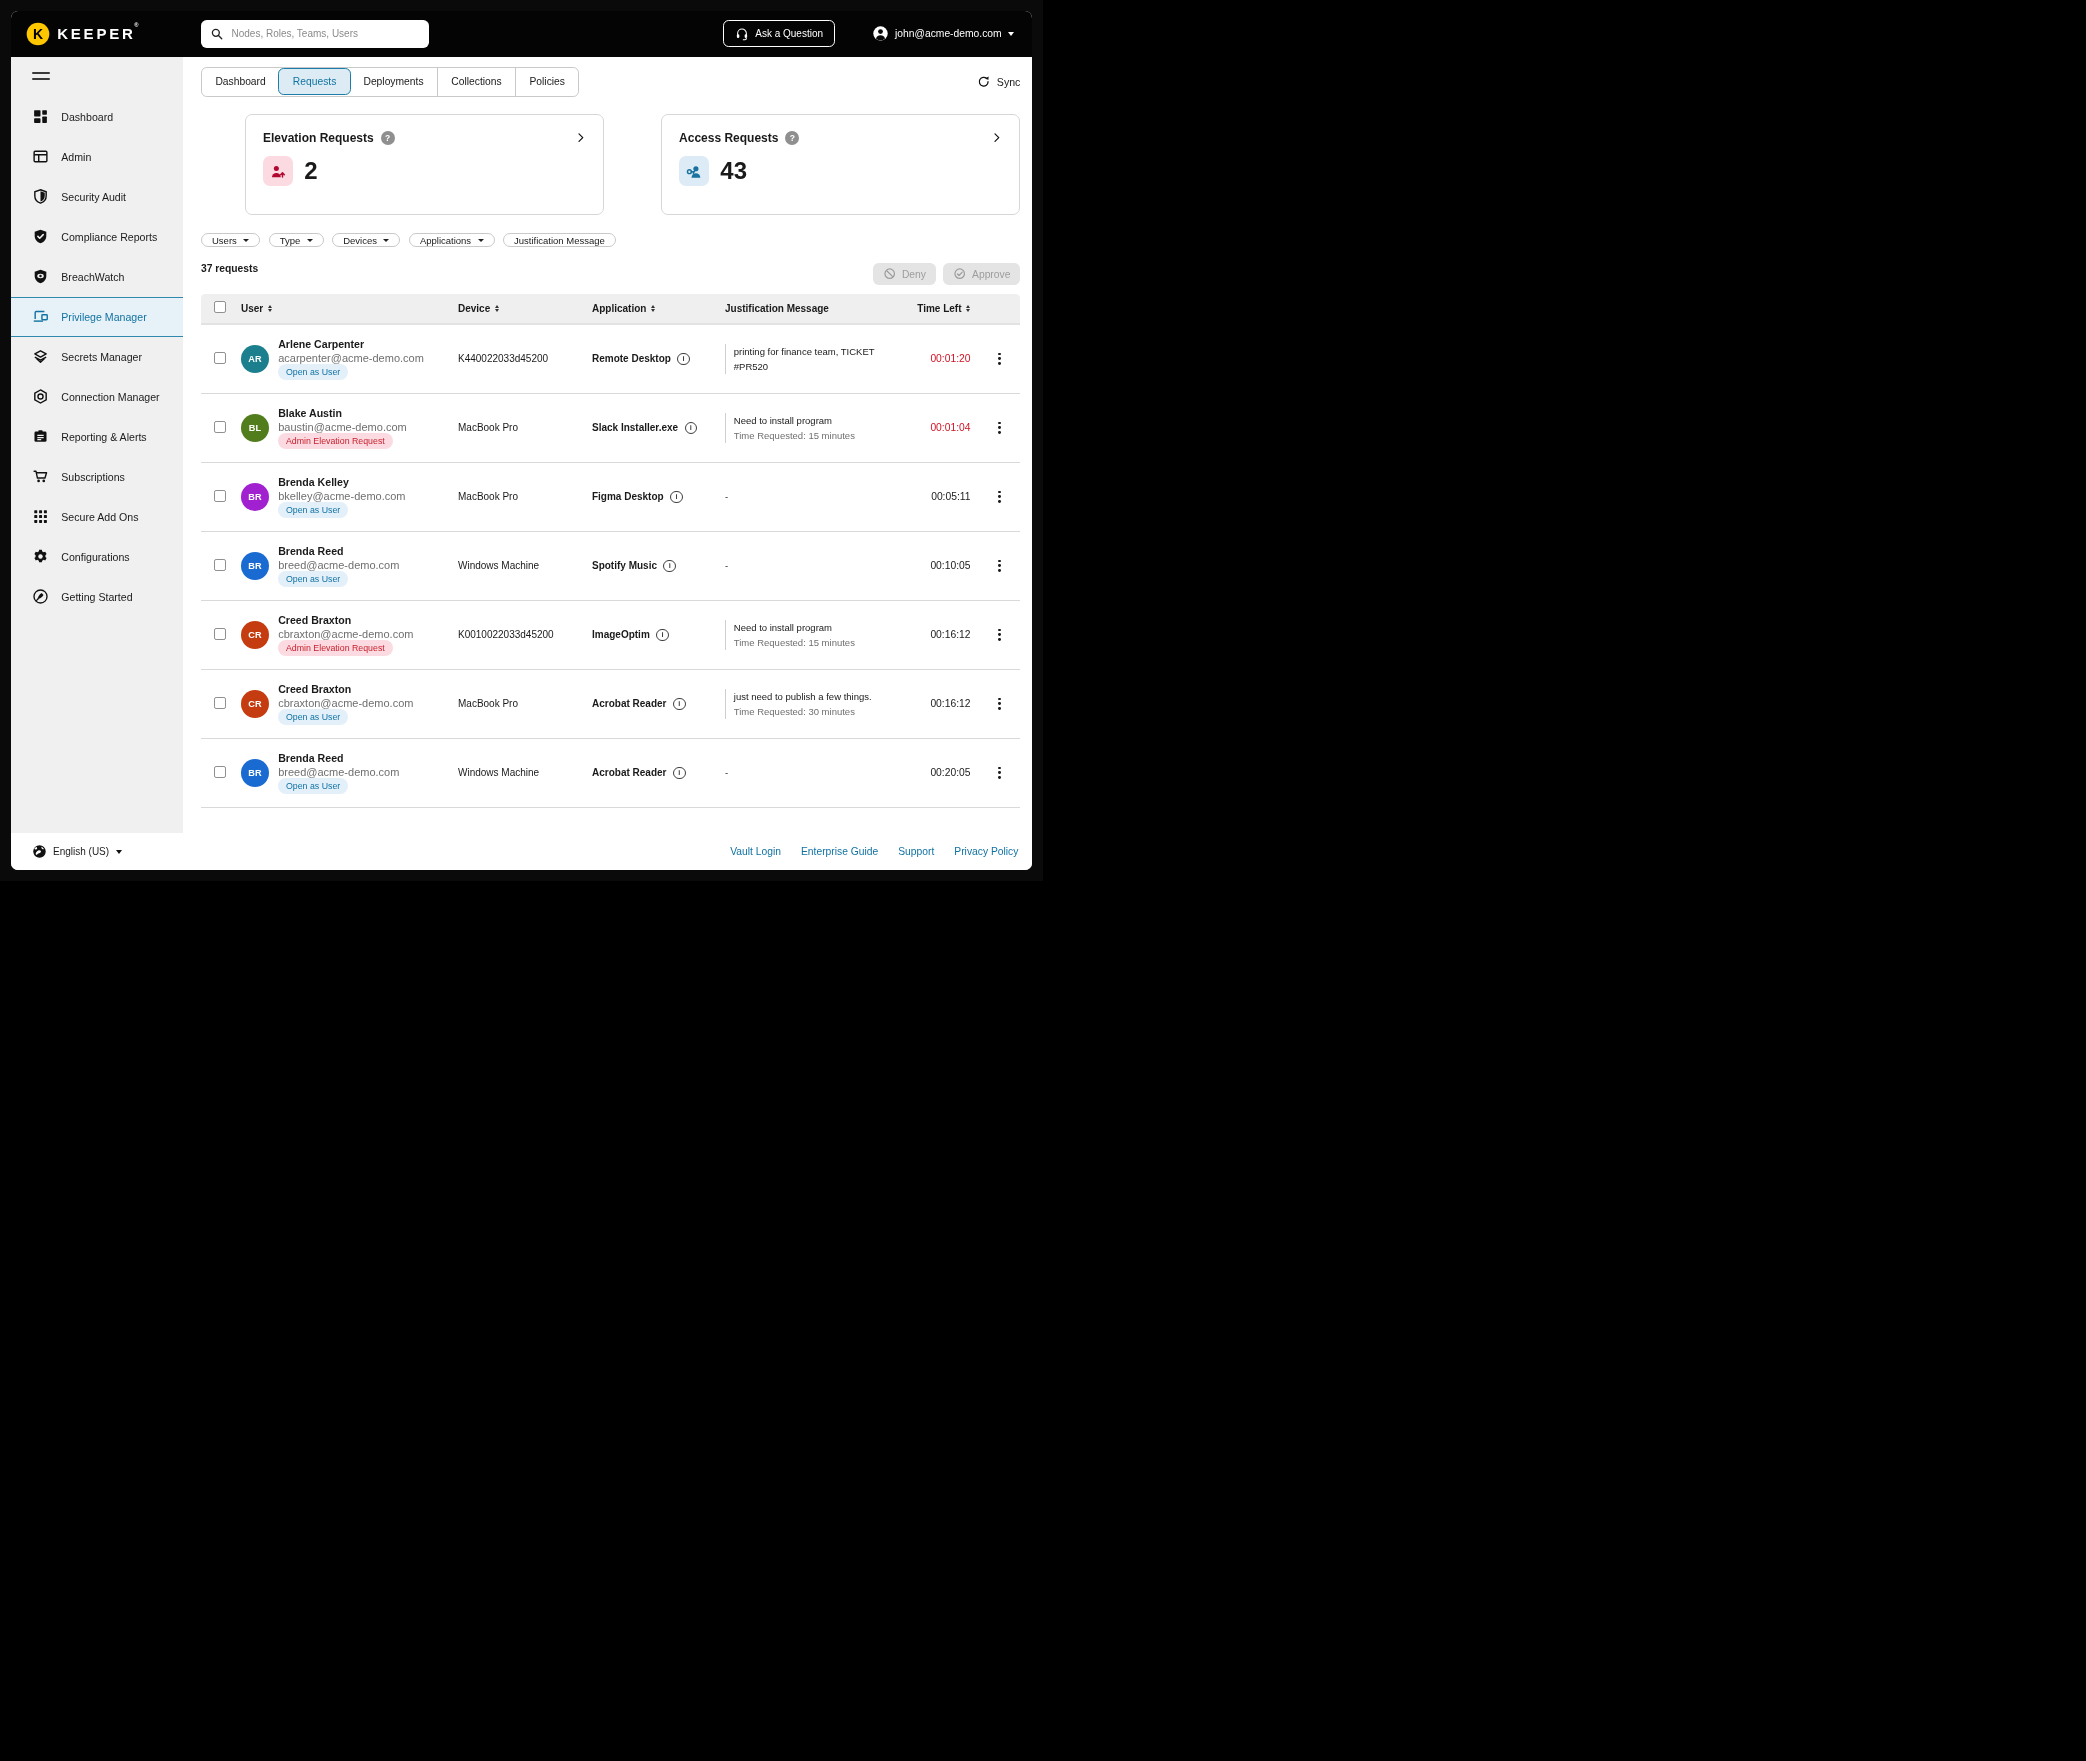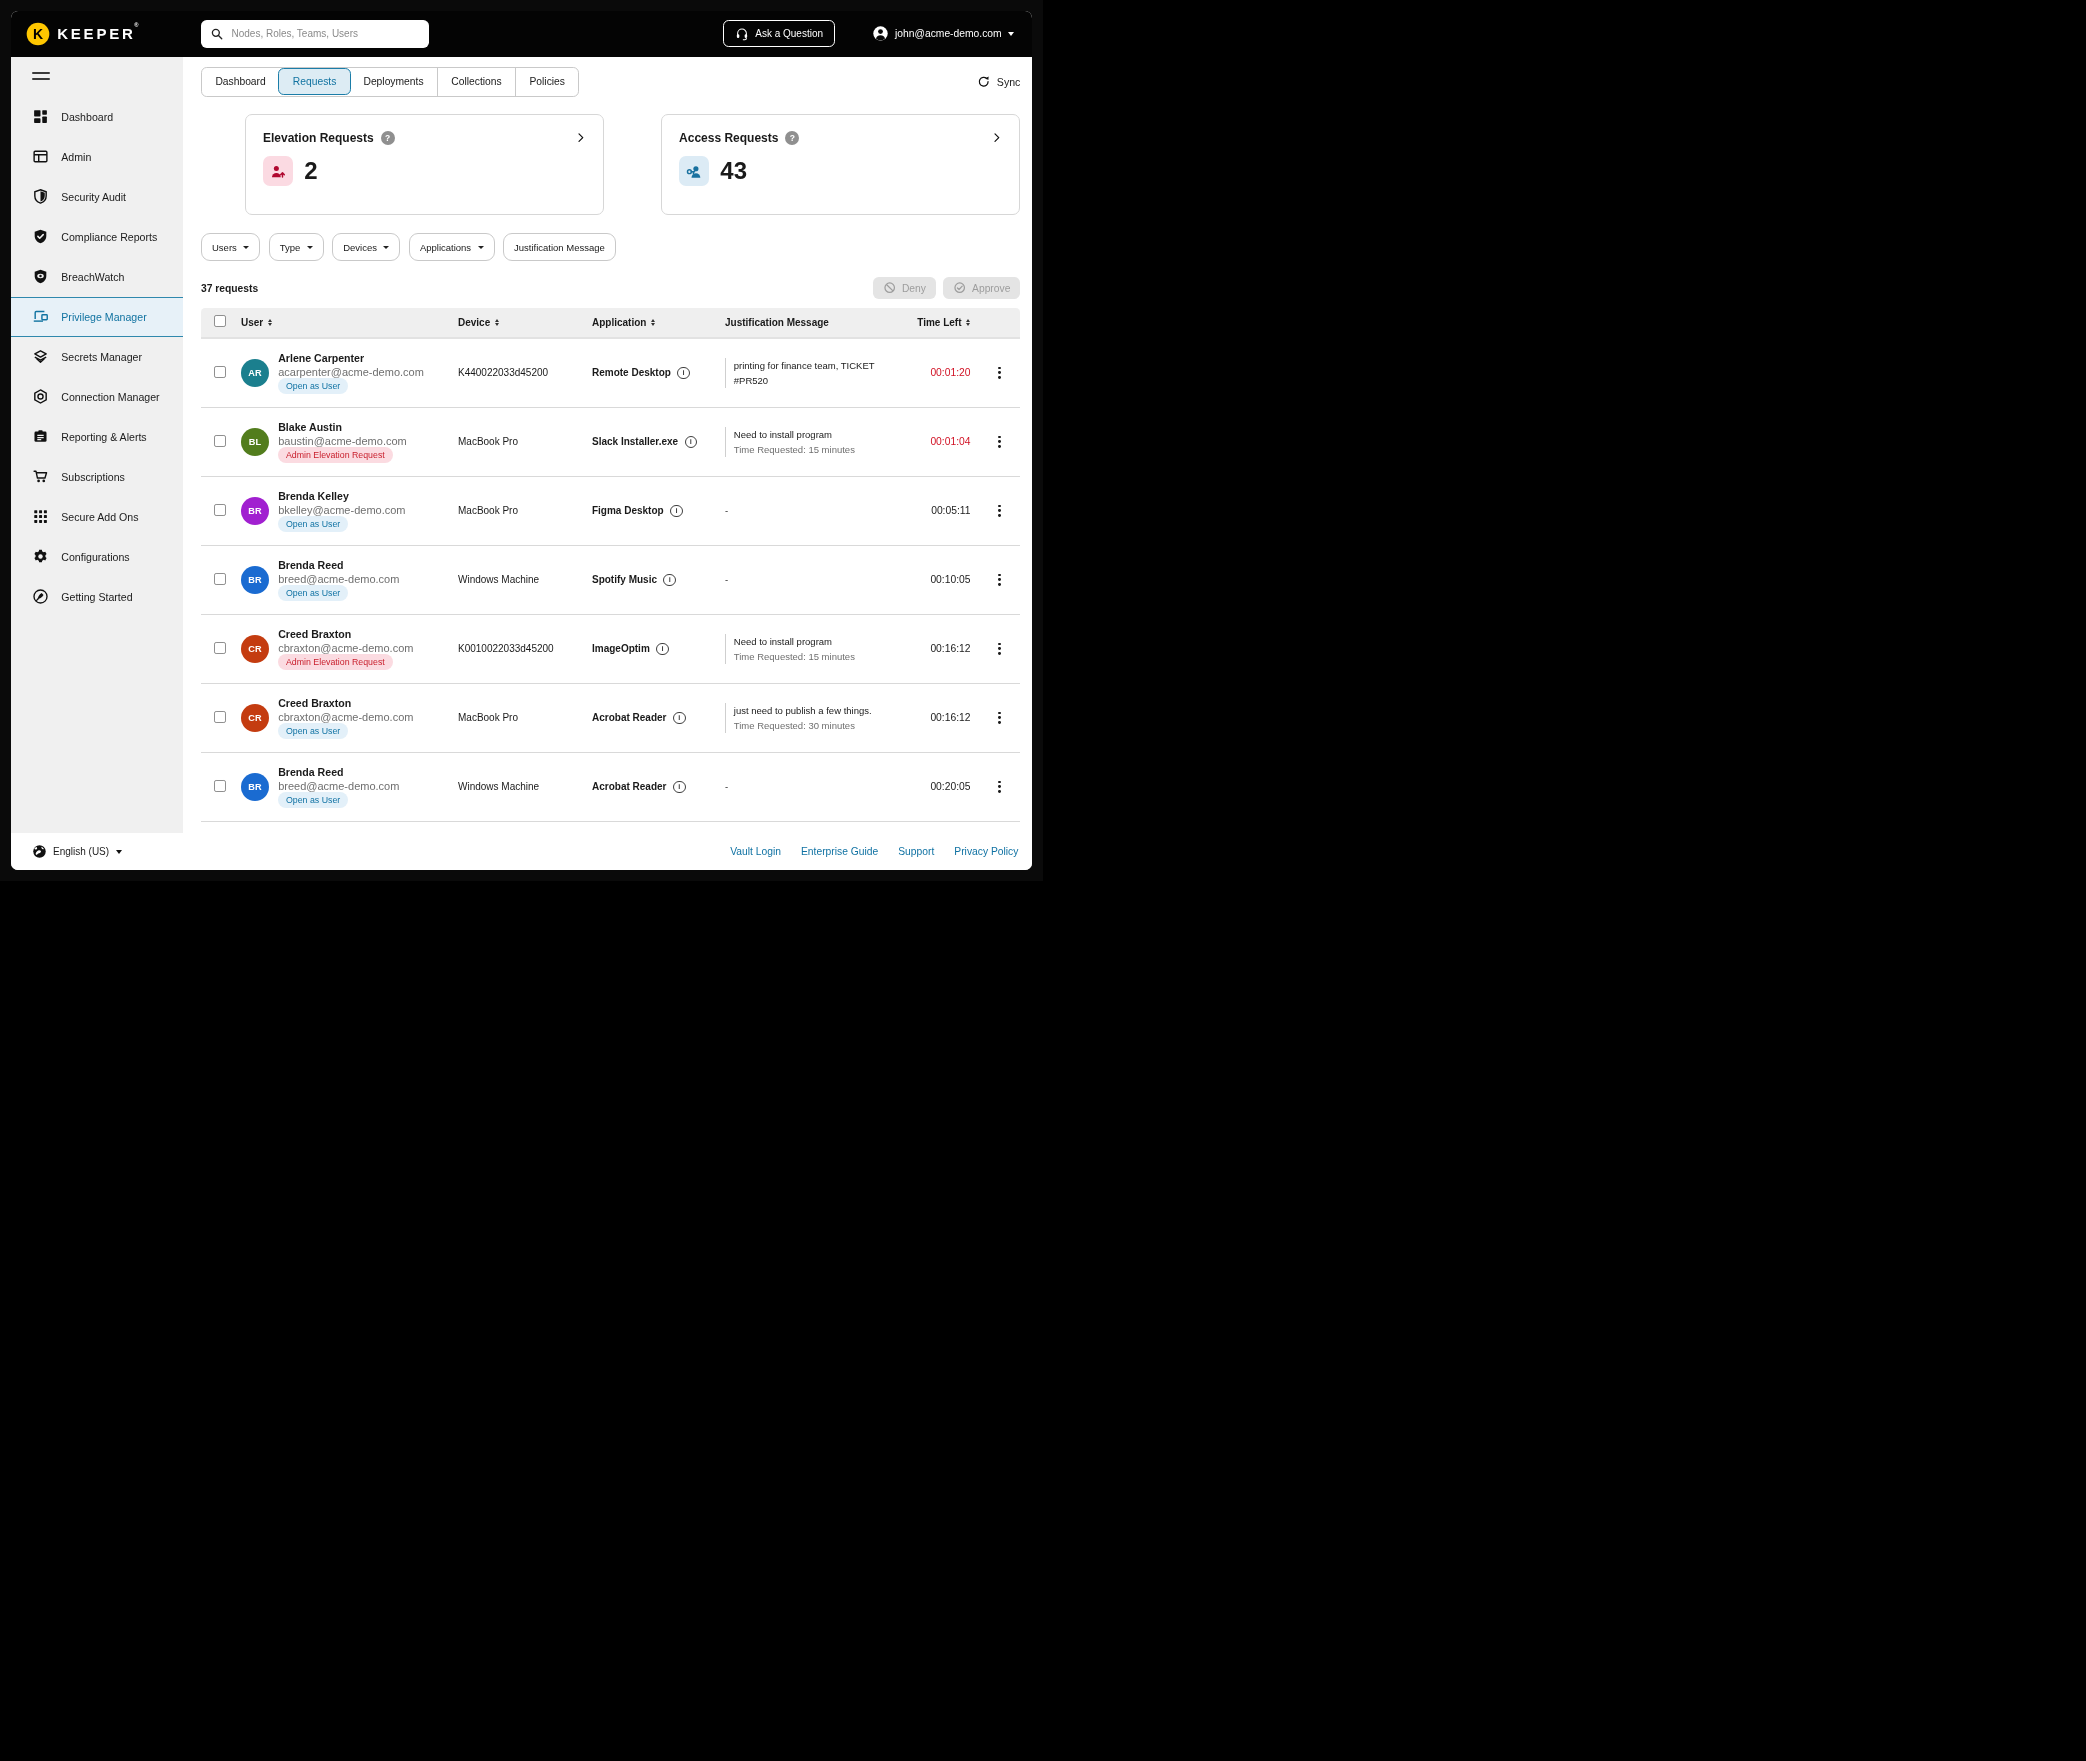--- a/index.html
+++ b/index.html
@@ -55,25 +55,25 @@
   .help{width:14px;height:14px;border-radius:50%;background:#8f8f8f;color:#fff;font-size:8.5px;font-weight:700;display:flex;align-items:center;justify-content:center;cursor:pointer;}
   .help::before{content:"?";}
   .card-chevron{margin-left:auto;width:11.3px;height:11.3px;cursor:pointer;}
   .card-body{display:flex;align-items:center;gap:11.3px;margin-top:11.3px;}
   .stat-icon{width:30px;height:30px;border-radius:7px;display:flex;align-items:center;justify-content:center;}
   .stat-icon svg{width:17.7px;height:17.7px;}
   .stat-count{font-size:24px;font-weight:700;}
 
   
   .filters-row{display:flex;gap:8.5px;margin-bottom:15.6px;flex:0 0 auto;}
-  .filter-pill{height:28px;display:flex;align-items:center;gap:6.4px;padding:0 10px;border:0.7px solid #c9c9c9;border-radius:9px;font-size:9.5px;cursor:pointer;background:#fff;font-family:inherit;color:#1a1a1a;}
+  .filter-pill{height:14px;display:flex;align-items:center;gap:6.4px;padding:0 10px;border:0.7px solid #c9c9c9;border-radius:9px;font-size:9.5px;cursor:pointer;background:#fff;font-family:inherit;color:#1a1a1a;}
   .filter-caret{width:0;height:0;border-left:3.2px solid transparent;border-right:3.2px solid transparent;border-top:3.9px solid #222;display:inline-block;}
 
   
-  .toolbar-row{display:flex;align-items:center;margin-bottom:8.5px;flex:0 0 auto;}
+  .toolbar-row{display:flex;align-items:flex-start;margin-bottom:8.5px;flex:0 0 auto;}
   .req-count{font-size:10.3px;font-weight:700;}
   .action-btns{margin-left:auto;display:flex;gap:7px;}
   .action-btn{height:22.6px;display:flex;align-items:center;gap:5.7px;padding:0 10px;background:#e4e4e4;border:none;border-radius:5.7px;color:#9d9d9d;font-size:10.3px;font-family:inherit;cursor:default;}
   .action-btn svg{width:13.4px;height:13.4px;}
 
   
   .table{flex:1;min-height:0;overflow:hidden;}
   .thead,.trow{display:grid;grid-template-columns:40px 217px 134px 133px 167px 87px 1fr;align-items:center;}
   .thead{height:31px;background:#efefef;border-radius:4.2px 4.2px 0 0;border-bottom:2.8px solid #e2e2e2;font-size:10px;font-weight:700;}
   .th{display:flex;align-items:center;gap:5px;cursor:pointer;}

